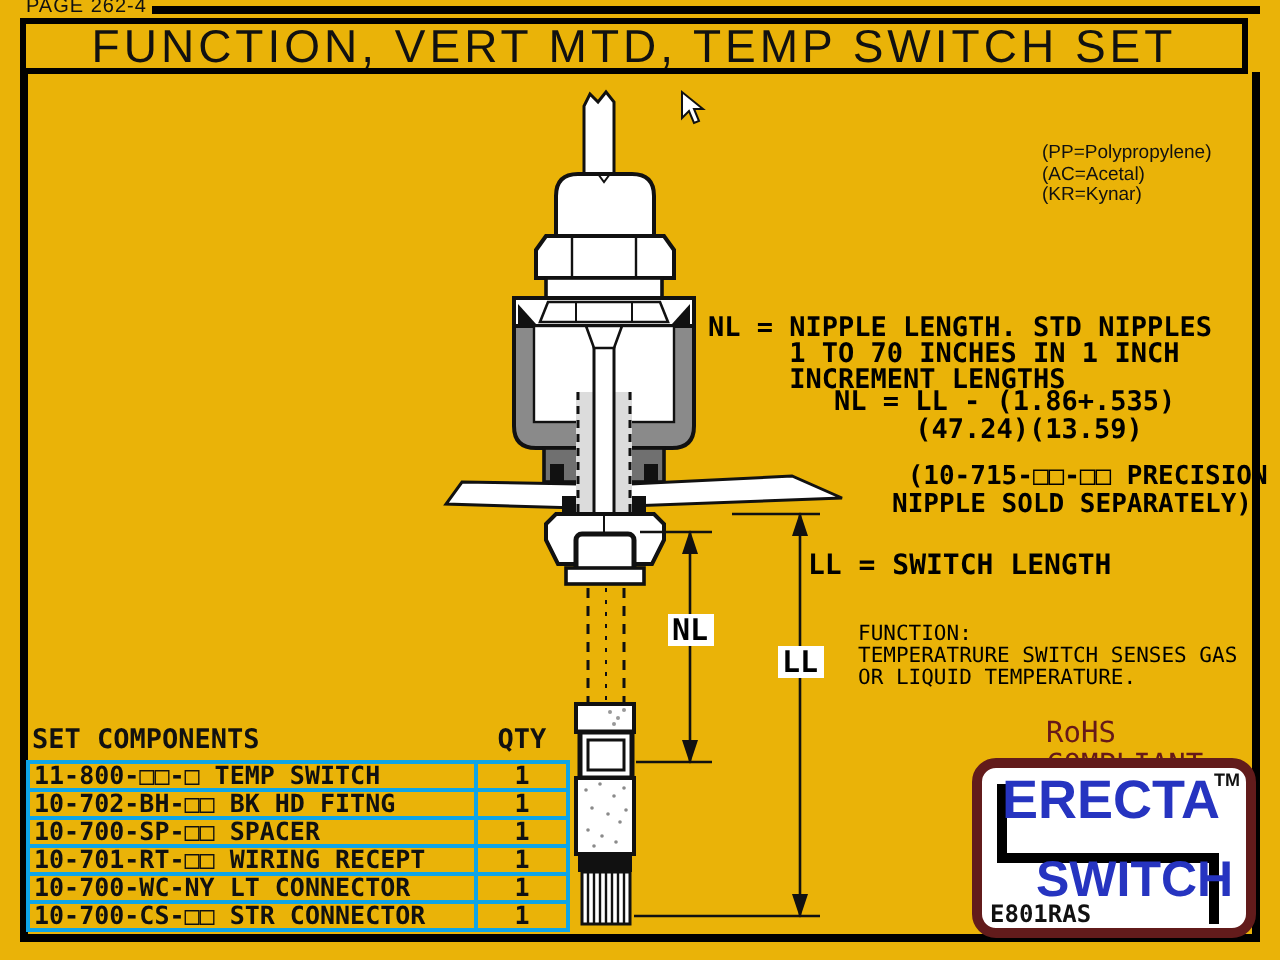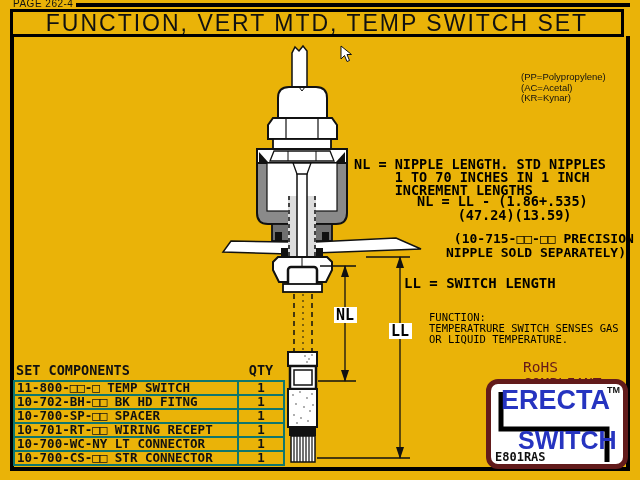--- a/index.html
+++ b/index.html
@@ -26,21 +26,21 @@
   .note{font-family:"DejaVu Sans Mono",monospace;font-weight:bold;color:#000;}
   #nipple-note{left:354px;top:158px;font-size:13.5px;line-height:13px;}
   #formula-note{left:417px;top:194px;font-size:13.5px;line-height:14px;}
   #precision-note{left:398px;top:232px;font-size:13px;line-height:13.5px;margin-left:48px;}
   #ll-note{left:404px;top:275px;font-size:14px;}
   #function-note{left:429px;top:312px;font-size:10.5px;line-height:11px;font-weight:normal;}
   
   #set-table{left:13px;top:362px;border-collapse:collapse;
              font-family:"DejaVu Sans Mono",monospace;font-weight:bold;font-size:12.5px;}
   #set-table th{border:none;border-bottom:0;padding:0 2px 2px 2px;font-size:13.5px;}
-  #set-table td{border:2px solid #0f766e;padding:0 2px;height:12px;line-height:12px;white-space:nowrap;}
+  #set-table td{border:2px solid #0ea5e9;padding:0 2px;height:12px;line-height:12px;white-space:nowrap;}
   #set-table .col-part{width:218px;text-align:left;}
   #set-table .col-qty{width:40px;text-align:center;}
   
   #rohs{left:494px;top:359px;font-size:14.5px;font-weight:normal;color:#66191 9;padding-left:29px;}
   #rohs{color:#661919;}
   #logo{left:486px;top:379px;width:132px;height:80px;border:5px solid #621b1b;border-radius:12px;background:#fff;}
   #logo .blue{color:#2634c0;font-weight:bold;position:absolute;line-height:1;}
   #logo-erecta{left:10px;top:3px;font-size:27px;letter-spacing:0px;}
   #logo-switch{left:27px;top:44px;font-size:25px;}
   #logo-tm{position:absolute;right:3px;top:1px;font-size:9px;font-weight:bold;color:#111;}

